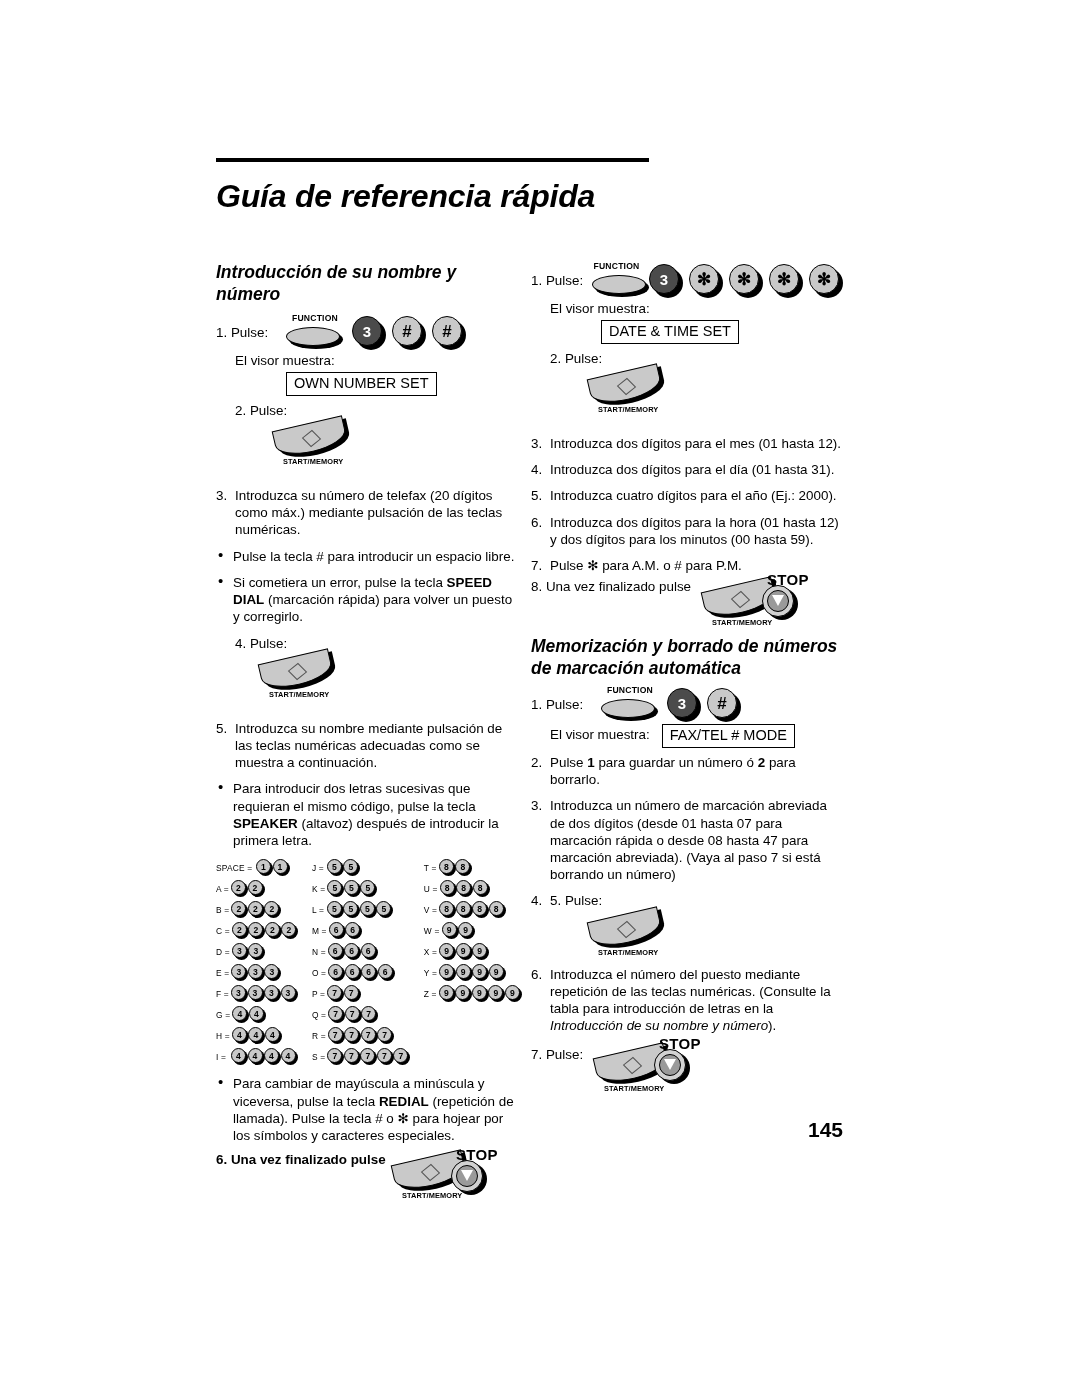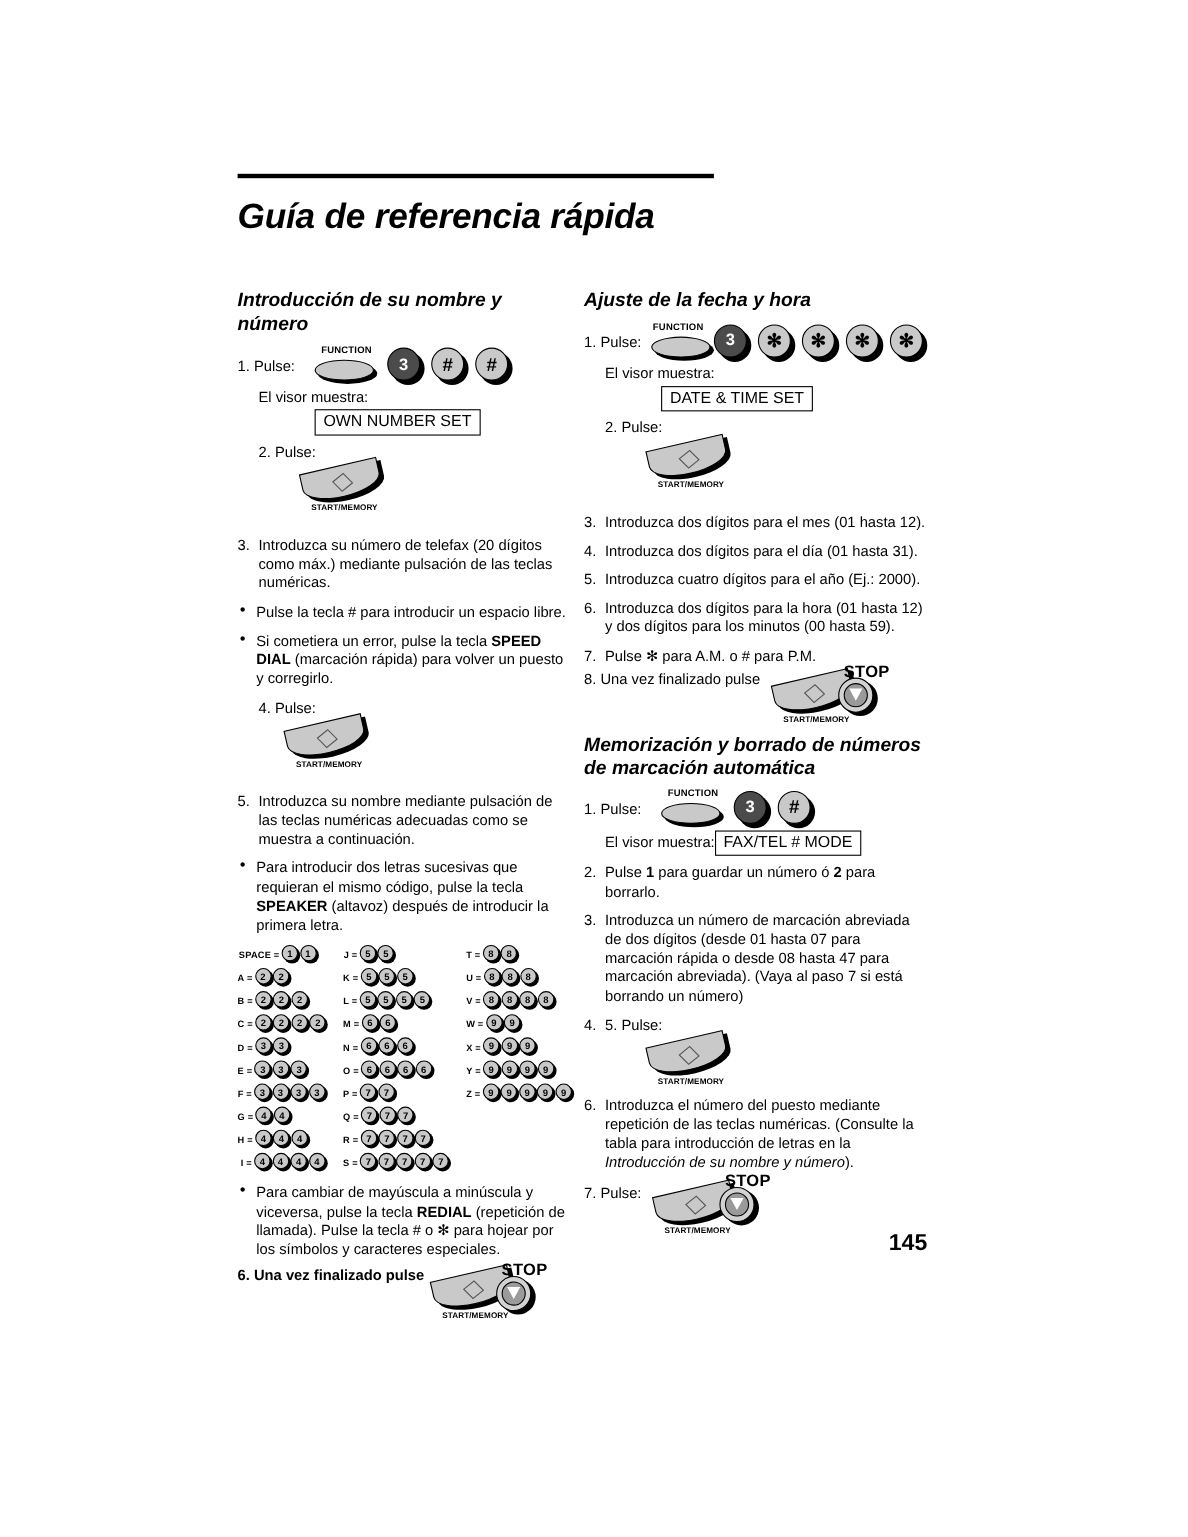--- a/index.html
+++ b/index.html
@@ -114,21 +114,21 @@
   .lcd {
     display: inline-block;
     border: 1.6px solid #000;
     padding: 1px 7px 2px 7px;
     font-size: 14.5px;
     line-height: 1.28;
     background: #fff;
     white-space: nowrap;
   }
   .lcd-wrap-indent { padding-left: 70px; margin: 3px 0 6px 0; }
-  .lcd-inline { display: inline-block; vertical-align: middle; margin-left: 0; }
+  .lcd-inline { display: inline-block; vertical-align: middle; margin-left: 12px; }
 
   
   .fn-key {
     position: relative;
     width: 62px;
     height: 36px;
   }
   .fn-key .cap {
     position: absolute;
     left: 50%;
@@ -288,26 +288,26 @@
   
   .lettertable {
     display: flex;
     gap: 14px;
     margin: 7px 0 9px 0;
   }
   .ltcol { display: flex; flex-direction: column; gap: 2px; }
   .ltrow { display: flex; align-items: center; height: 19px; }
   .ltlabel {
     font-size: 8.4px;
-    font-weight: bold;
+    font-weight: normal;
     letter-spacing: 0.2px;
     white-space: nowrap;
     margin-right: 2px;
     min-width: 13px;
-    text-align: right;
+    text-align: left;
   }
   .ltlabel.wide { min-width: 38px; }
   .digits { display: flex; }
   .dkey {
     position: relative;
     width: 17px;
     height: 17px;
     margin-right: -0.5px;
     flex: 0 0 auto;
   }
@@ -944,21 +944,20 @@
           <div class="inner"></div>
           <div class="tri"></div>
         </div>
       </div>
     </div>
 
   </div>
 
   <div class="col-right">
 
-    <div class="sec-title">Ajuste de la fecha y hora</div>
 
     <div class="inline-keys">
       <div class="inline-step" style="padding-left:0;width:62px;padding-bottom:9px;">1. Pulse:</div>
       <div class="fn-key">
         <div class="cap">FUNCTION</div>
         <div class="oval-shadow"></div>
         <div class="oval"></div>
       </div>
       <div class="rkey dark">
         <div class="sh"></div>

